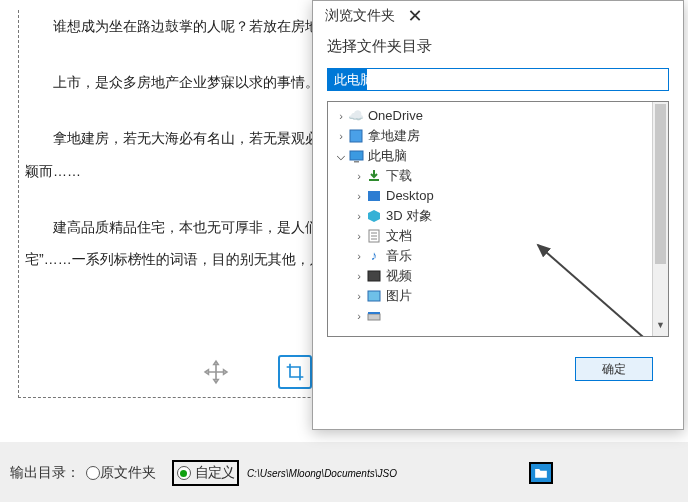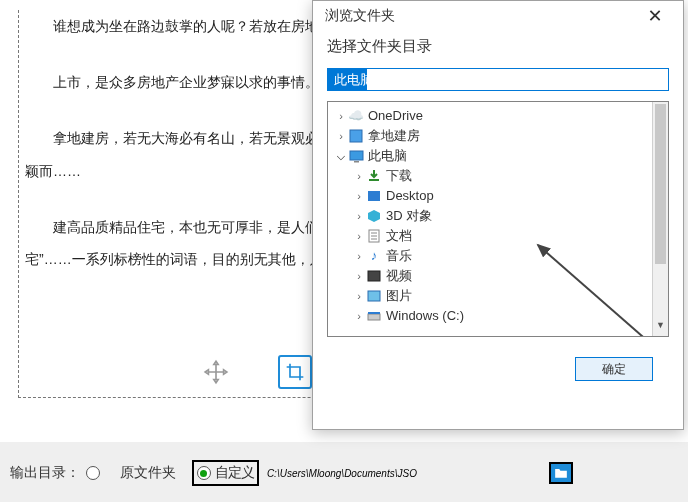--- a/index.html
+++ b/index.html
@@ -55,21 +55,21 @@
     position: absolute;
     bottom: 16px;
     left: 0;
     width: 688px;
     padding: 0 10px;
     display: flex;
     align-items: center;
     gap: 6px;
     font-size: 14px;
   }
-  .bottom-bar label { display:flex;align-items:center;gap:20px; }
+  .bottom-bar label { display:flex;align-items:center;gap:0; }
   .path-input {
     border: none;
     outline: none;
     background: transparent;
     font-size: 10px;
     width: 280px;
     font-style: italic;
   }
   .radio-mock {
     width:14px;height:14px;border:1px solid #555;border-radius:50%;
@@ -89,21 +89,21 @@
     top: 0px;
     left: 312px;
     width: 372px;
     height: 430px;
     background: #fff;
     border: 1px solid #a0a0a0;
     box-shadow: 0 3px 14px rgba(0,0,0,.25);
     display:flex;flex-direction:column;
   }
   .dlg-title {
-    display:flex;align-items:center;justify-content:space-between;
+    display:flex;align-items:center;justify-content:flex-start;
     padding: 6px 8px 6px 12px;
     font-size: 14px;
   }
   .close-btn {
     width:40px;text-align:center;font-size:18px;line-height:1;
     cursor:pointer;
   }
   .dlg-sub {
     padding: 6px 14px;
     font-size: 15px;
@@ -337,21 +337,20 @@
       </div>
       <div class="tree-row">
         <span class="ind" style="width:18px"></span>
           <span class="chev">›</span>
         <span class="t-icon">
           <svg width="14" height="11">
               <rect x="1" y="3" width="12" height="6" fill="#ccc" stroke="#888"></rect>
               <rect x="1" y="1" width="12" height="2" fill="#2d7dd2"></rect>
             </svg>
         </span>
-        <span>Windows (C:)</span>
       </div>
     </div>
     <svg class="arrow-svg" width="140" height="120">
       <defs>
           <marker id="ah" markerWidth="8" markerHeight="8" refX="6" refY="3" orient="auto">
         <path d="M0,0 L7,3 L0,6 Z" fill="#444"></path>
           </marker>
         </defs>
       <line x1="130" y1="110" x2="10" y2="5" stroke="#444" stroke-width="2" marker-end="url(#ah)"></line>
     </svg>

